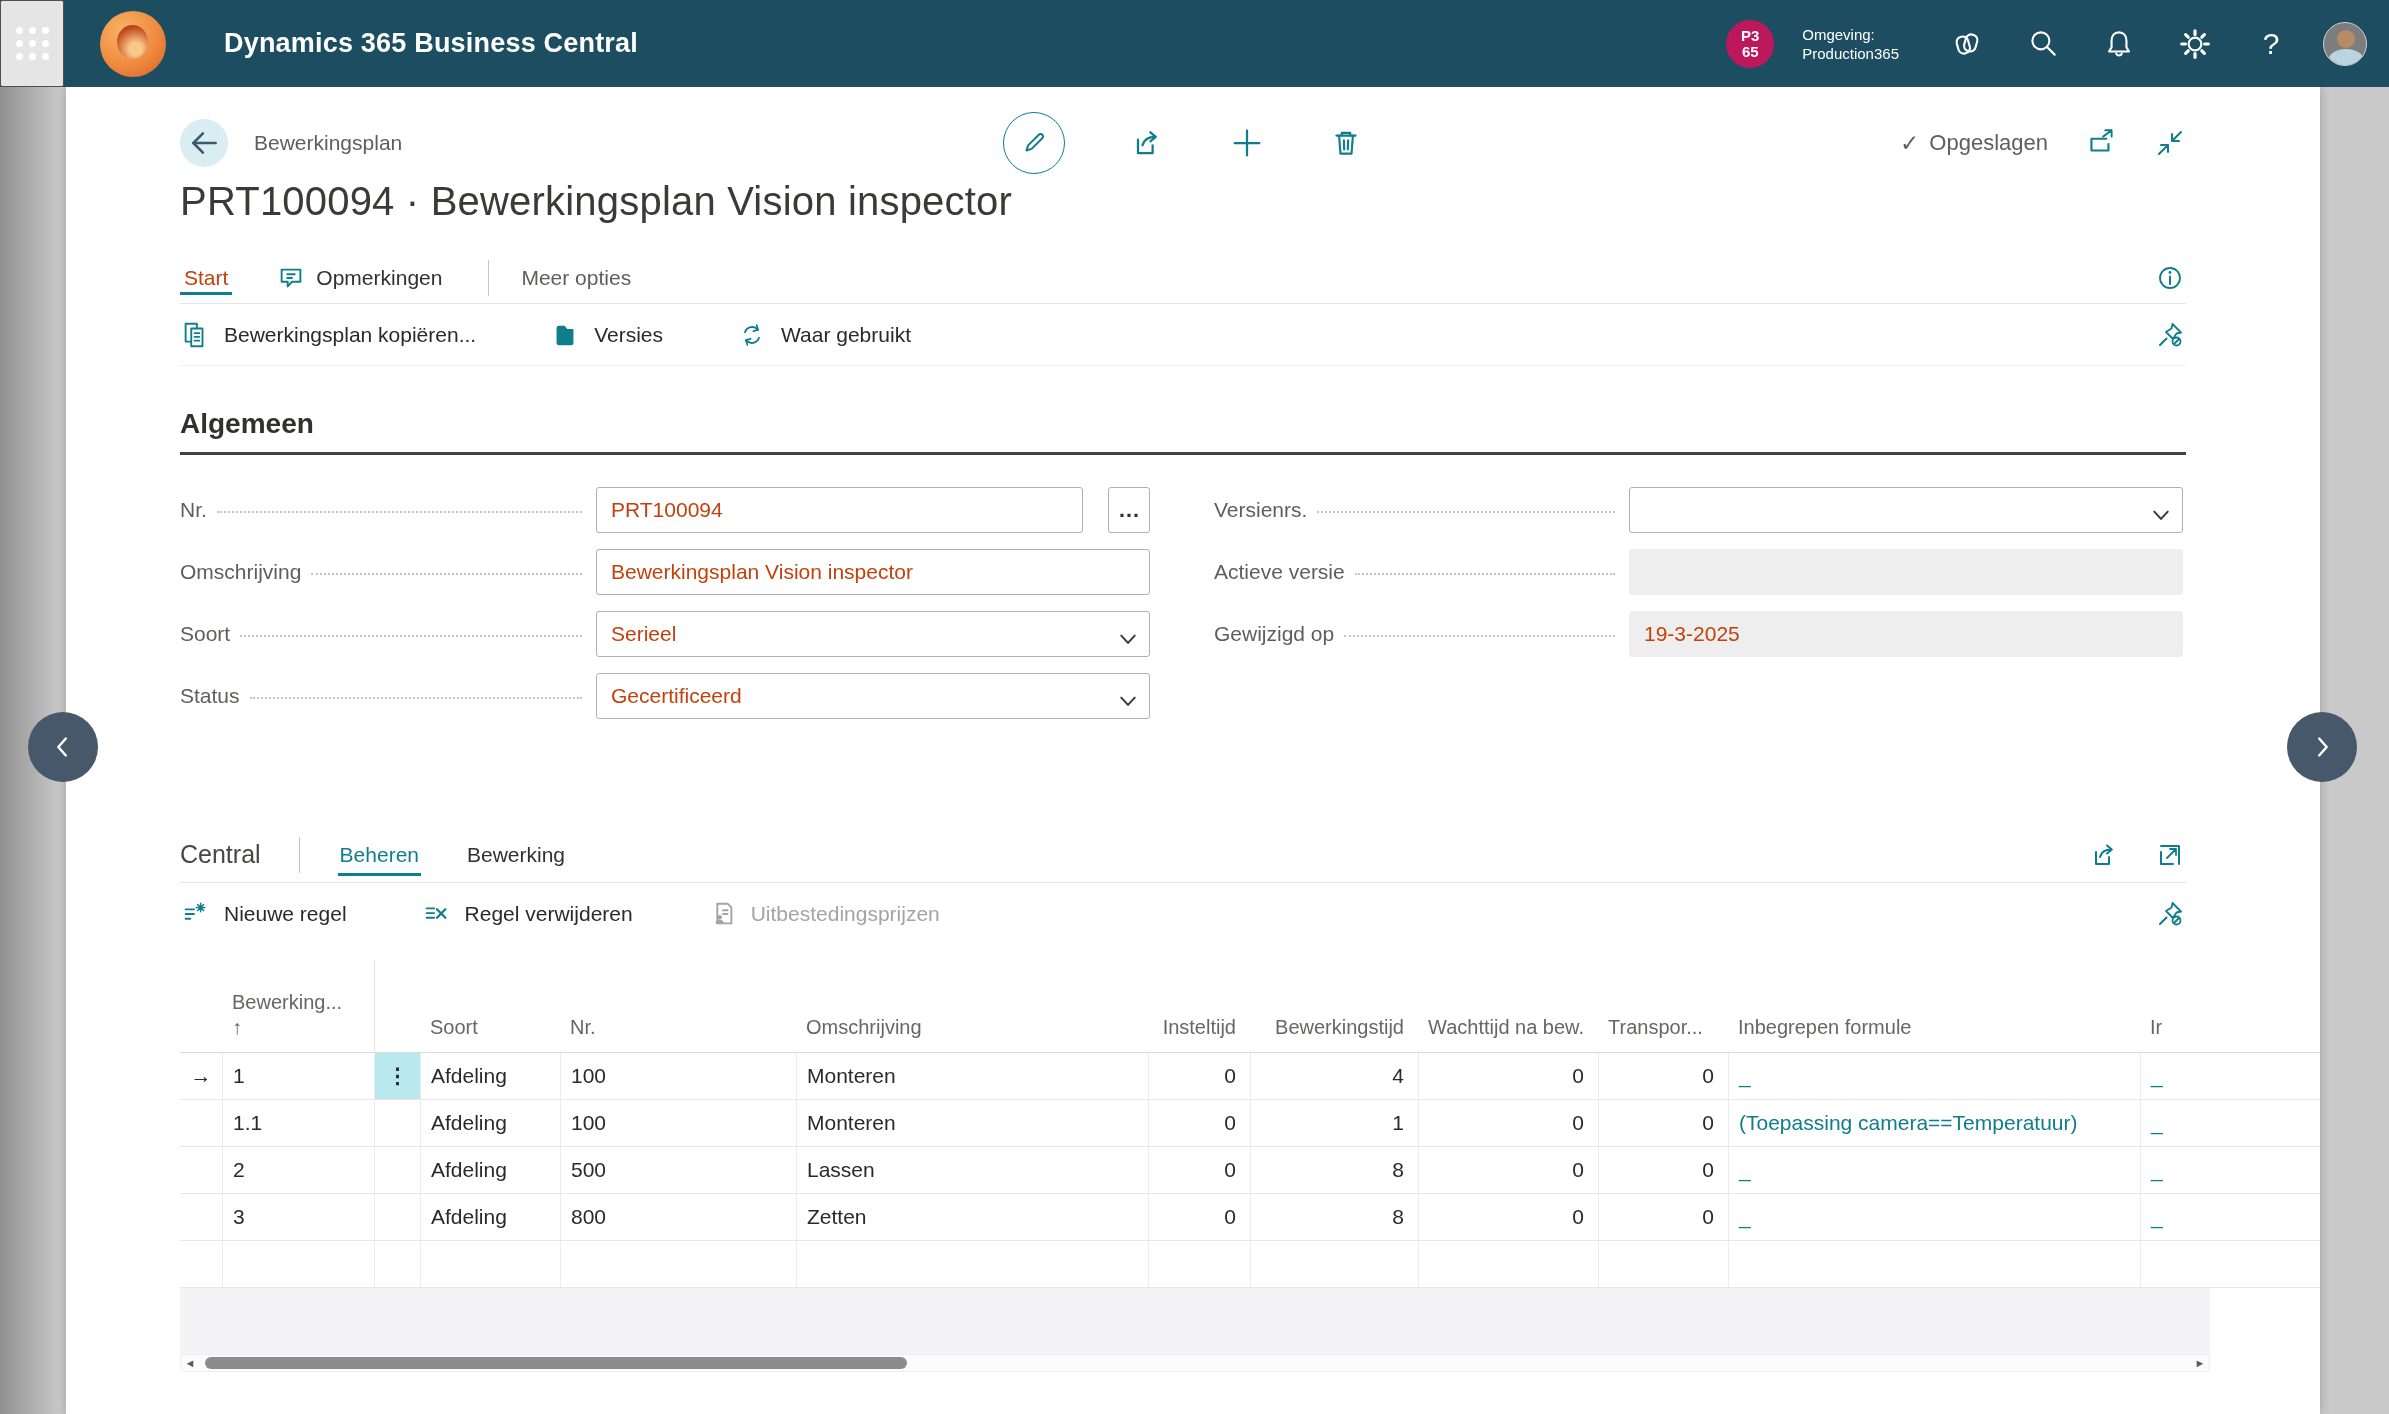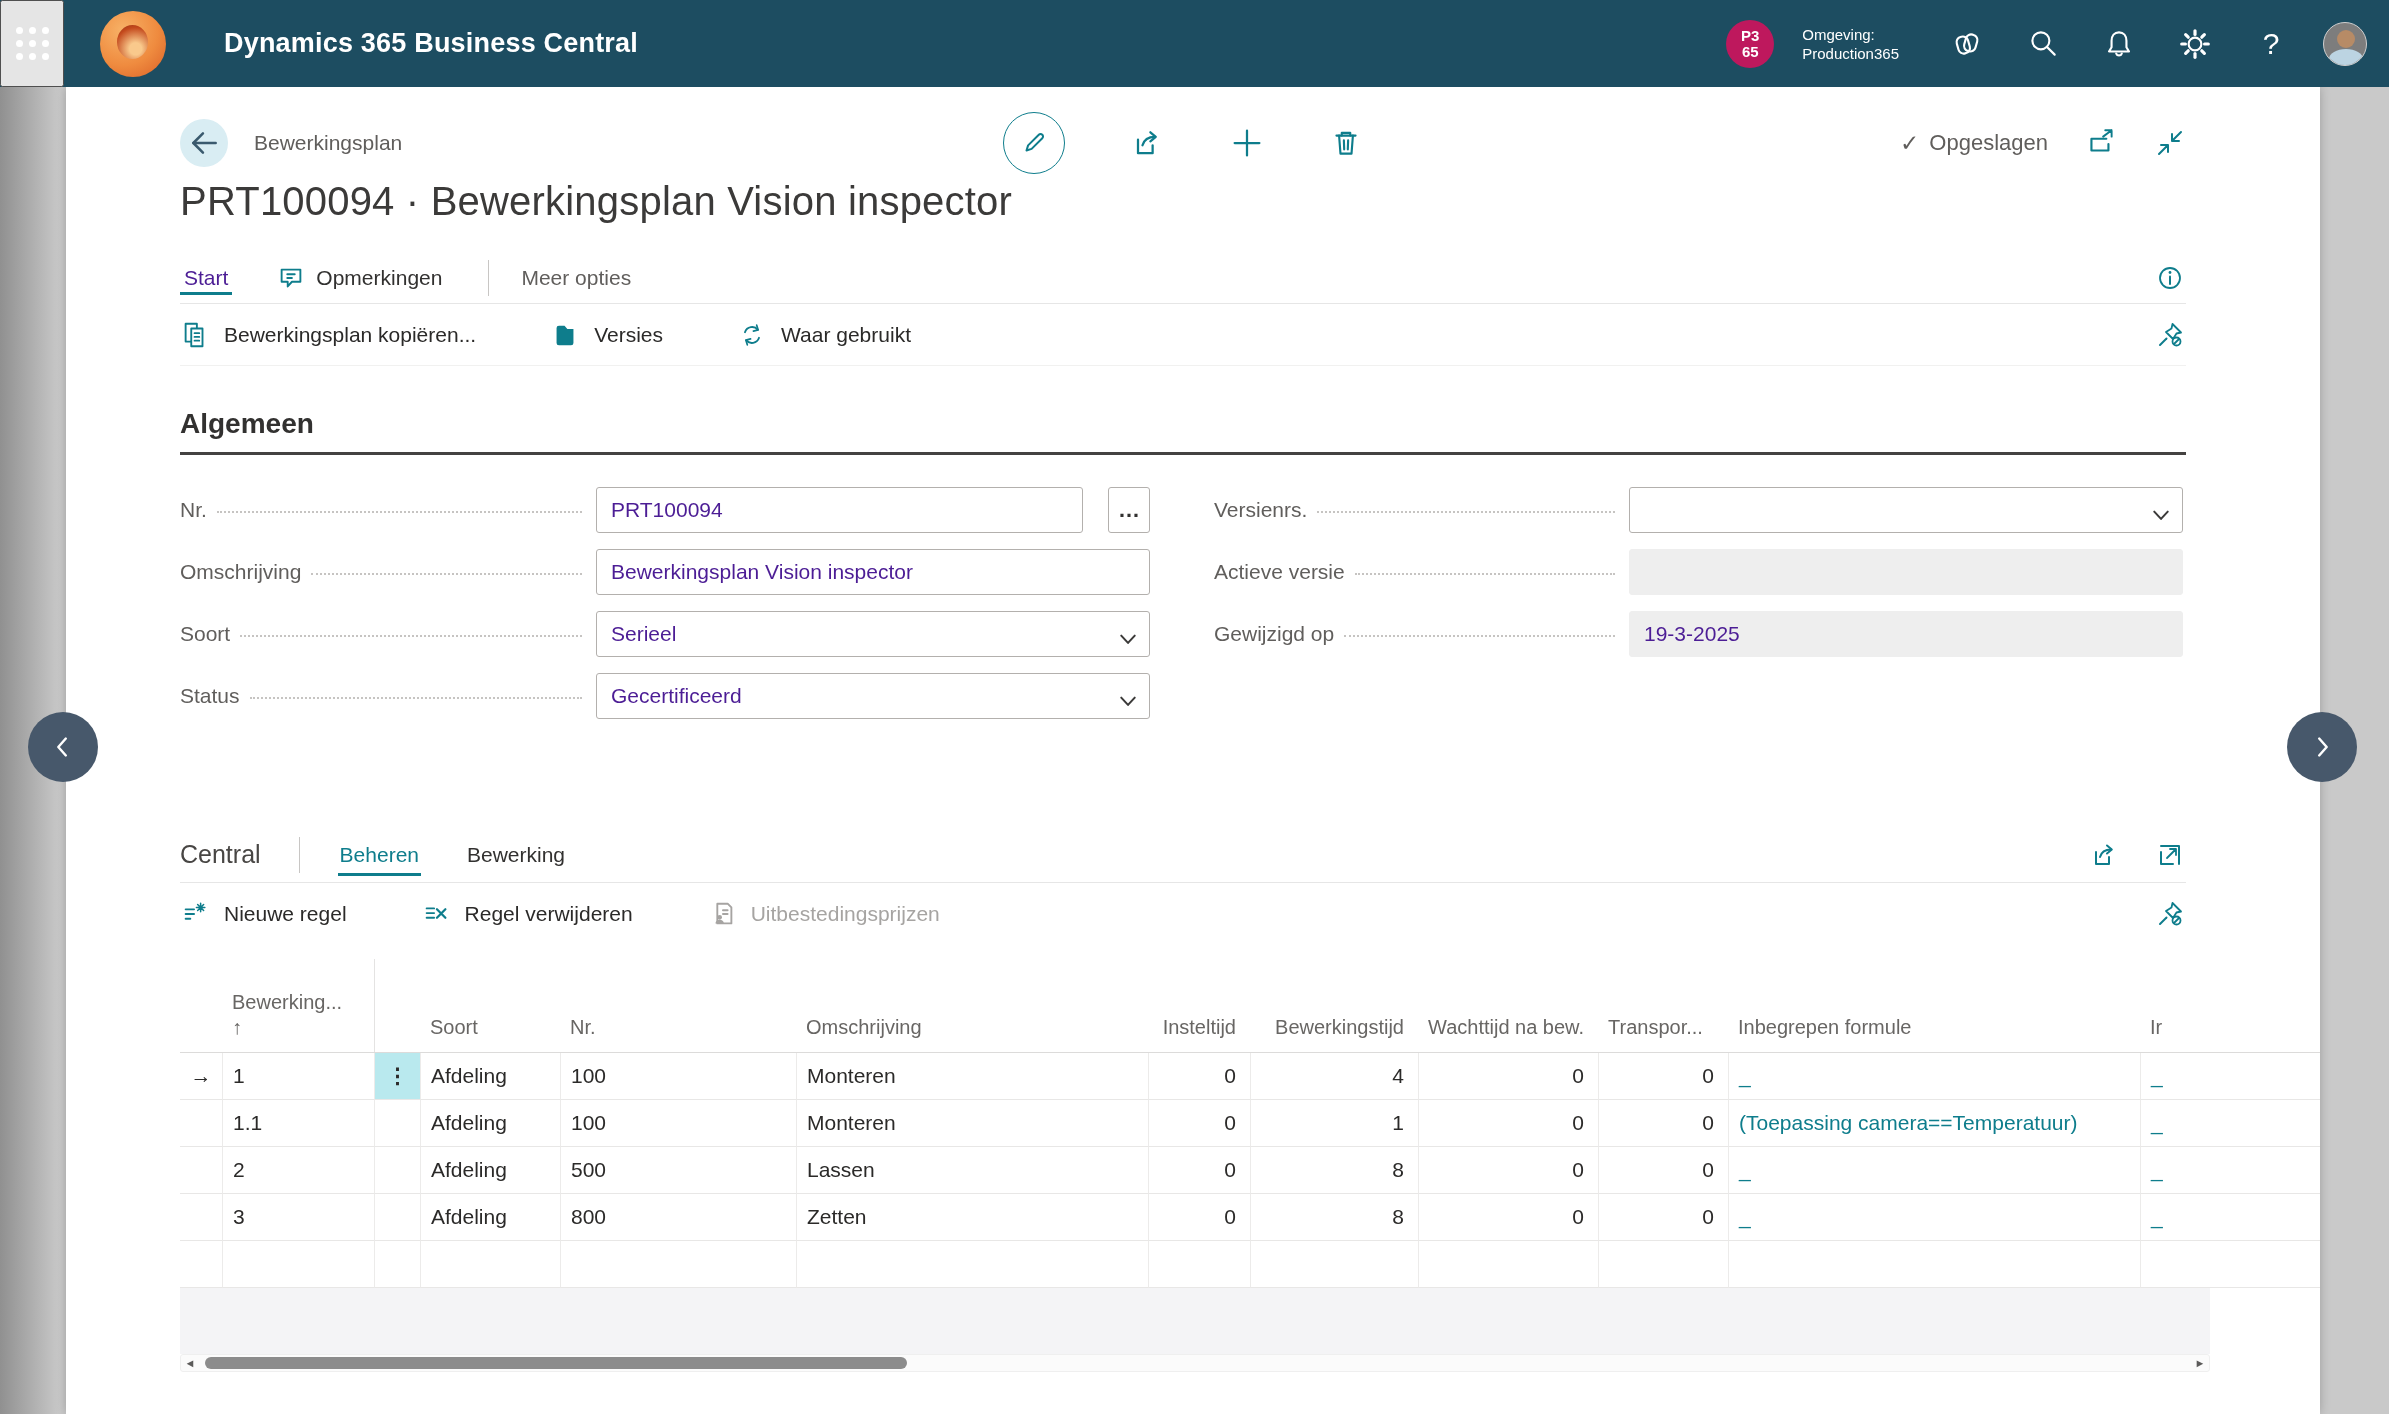--- a/index.html
+++ b/index.html
@@ -60,42 +60,42 @@
   .ph-right { display: flex; align-items: center; justify-content: flex-end; gap: 36px; }
   .saved { display: flex; align-items: center; gap: 10px; color: #605e5c; font-size: 22px; }
   .saved .check { font-size: 23px; color: #605e5c; }
 
   .page-title { font-size: 40px; font-weight: 300; color: #3b3a39; margin-top: 4px; letter-spacing: .2px; }
 
   
   .tabs-row { display: flex; align-items: center; margin-top: 28px; height: 52px; border-bottom: 1px solid #e6e6e6; position: relative; }
   .tab { display: flex; align-items: center; gap: 10px; font-size: 21px; color: #323130; background: none; border: none; cursor: pointer; padding: 0 4px; height: 100%; }
   .tab + .tab { margin-left: 40px; }
-  .tab.active { color: #4c1d95; position: relative; }
+  .tab.active { color: #c2410c; position: relative; }
   .tab.active::after { content: ""; position: absolute; left: 0; right: 0; bottom: 8px; height: 3px; background: #0e7d8c; }
   .tab.muted { color: #605e5c; }
   .v-divider { width: 1px; height: 36px; background: #c8c6c4; margin: 0 28px 0 42px; }
   .tabs-right { margin-left: auto; }
 
   
   .action-row { display: flex; align-items: center; height: 62px; border-bottom: 1px solid #f1f1f0; }
   .act-btn { display: flex; align-items: center; gap: 14px; background: none; border: none; cursor: pointer; font-size: 21px; color: #2b2a29; }
   .act-btn + .act-btn { margin-left: 74px; }
   .act-btn.disabled { color: #a6a4a2; cursor: default; }
   .row-right { margin-left: auto; display: flex; align-items: center; gap: 34px; }
 
   
   .section-heading { font-size: 28px; font-weight: 700; color: #323130; margin-top: 42px; }
   .heading-rule { height: 3px; background: #444241; margin-top: 12px; }
   .fields-grid { display: grid; grid-template-columns: 970px 969px; column-gap: 64px; margin-top: 32px; }
   .field-row { display: flex; align-items: center; height: 46px; margin-bottom: 16px; }
   .field-label { font-size: 21px; color: #605e5c; white-space: nowrap; }
   .leader { flex: 1; height: 26px; border-bottom: 2px dotted #c6c4c2; margin: 0 14px 0 10px; align-self: flex-start; }
   .field-input { width: 554px; height: 46px; border: 1px solid #b3b0ad; border-radius: 3px;
-    display: flex; align-items: center; padding: 0 40px 0 14px; font-size: 21px; color: #4c1d95; position: relative; background:#fff; }
+    display: flex; align-items: center; padding: 0 40px 0 14px; font-size: 21px; color: #c2410c; position: relative; background:#fff; }
   .field-input.no-chev { padding-right: 14px; }
   .field-input.narrow { width: 487px; }
   .field-input.disabled { background: #eeeeee; border-color: #eeeeee; }
   .chev { position: absolute; right: 12px; top: 15px; }
   .chev svg { stroke: #3b3a39; stroke-width: 1.8; fill: none; stroke-linecap: round; stroke-linejoin: round; }
   .ellipsis-btn { width: 42px; height: 46px; margin-left: 25px; border: 1px solid #b3b0ad; border-radius: 3px;
     background: #fff; cursor: pointer; font-size: 22px; font-weight: 700; color: #323130; line-height: 20px; }
 
   
   .lines-head { display: flex; align-items: center; margin-top: 92px; height: 56px; border-bottom: 1px solid #e6e6e6; }

